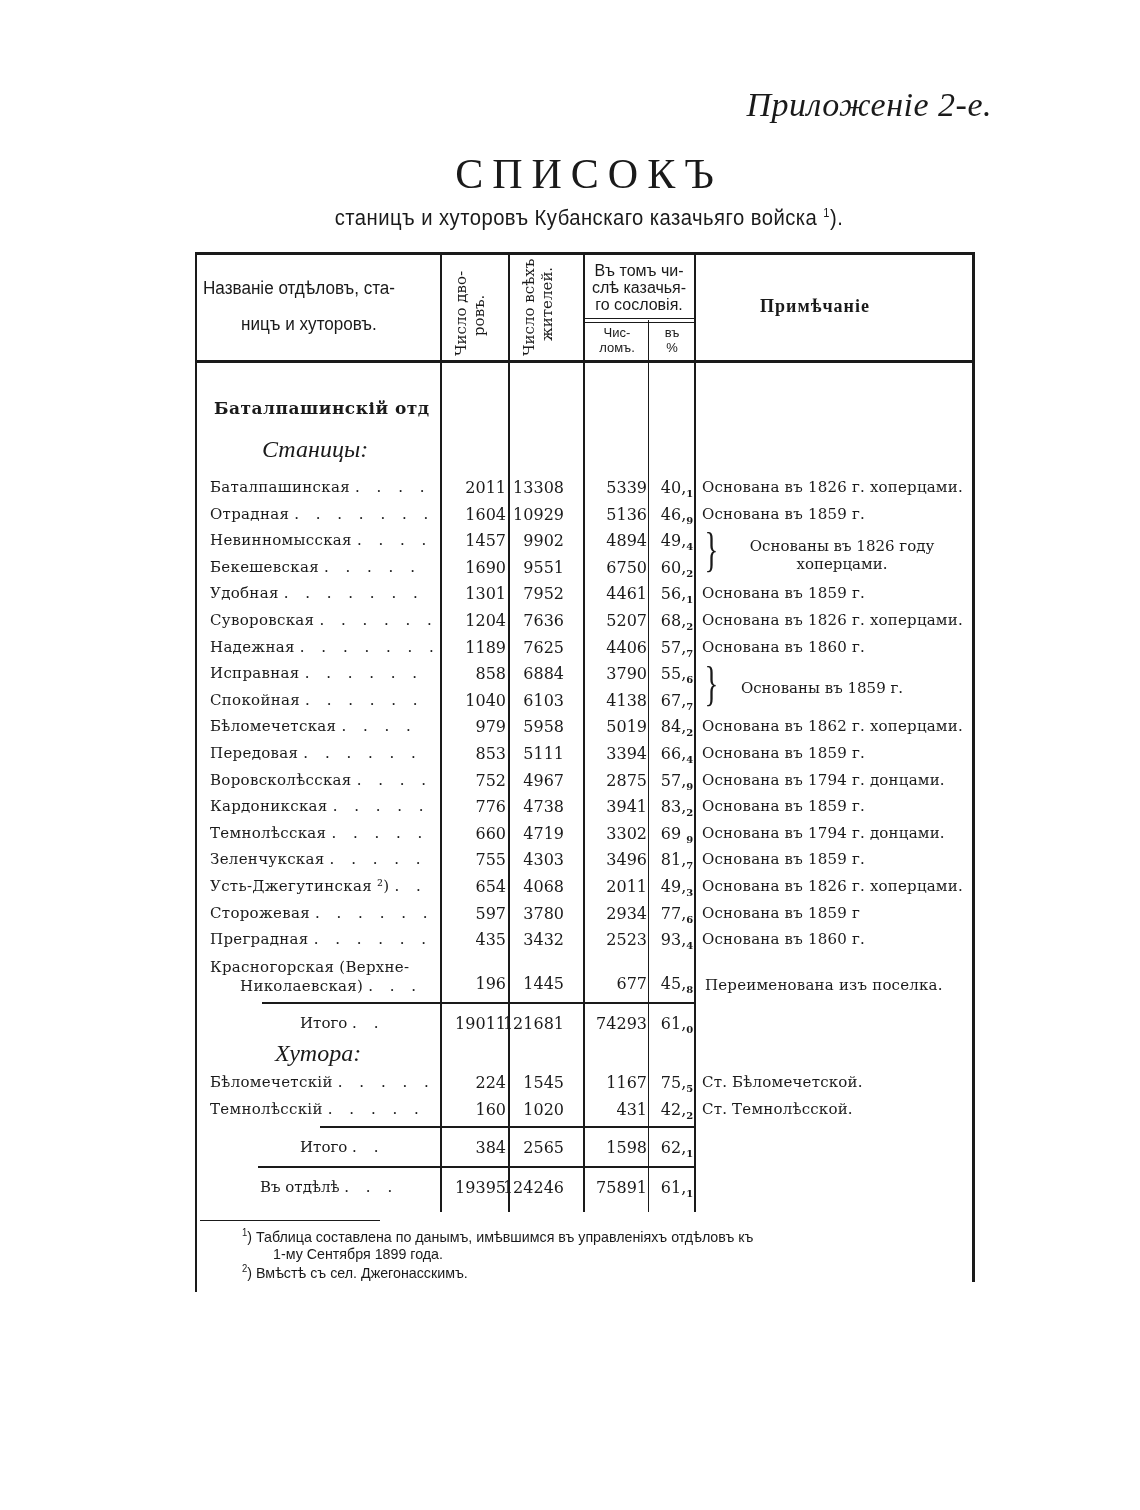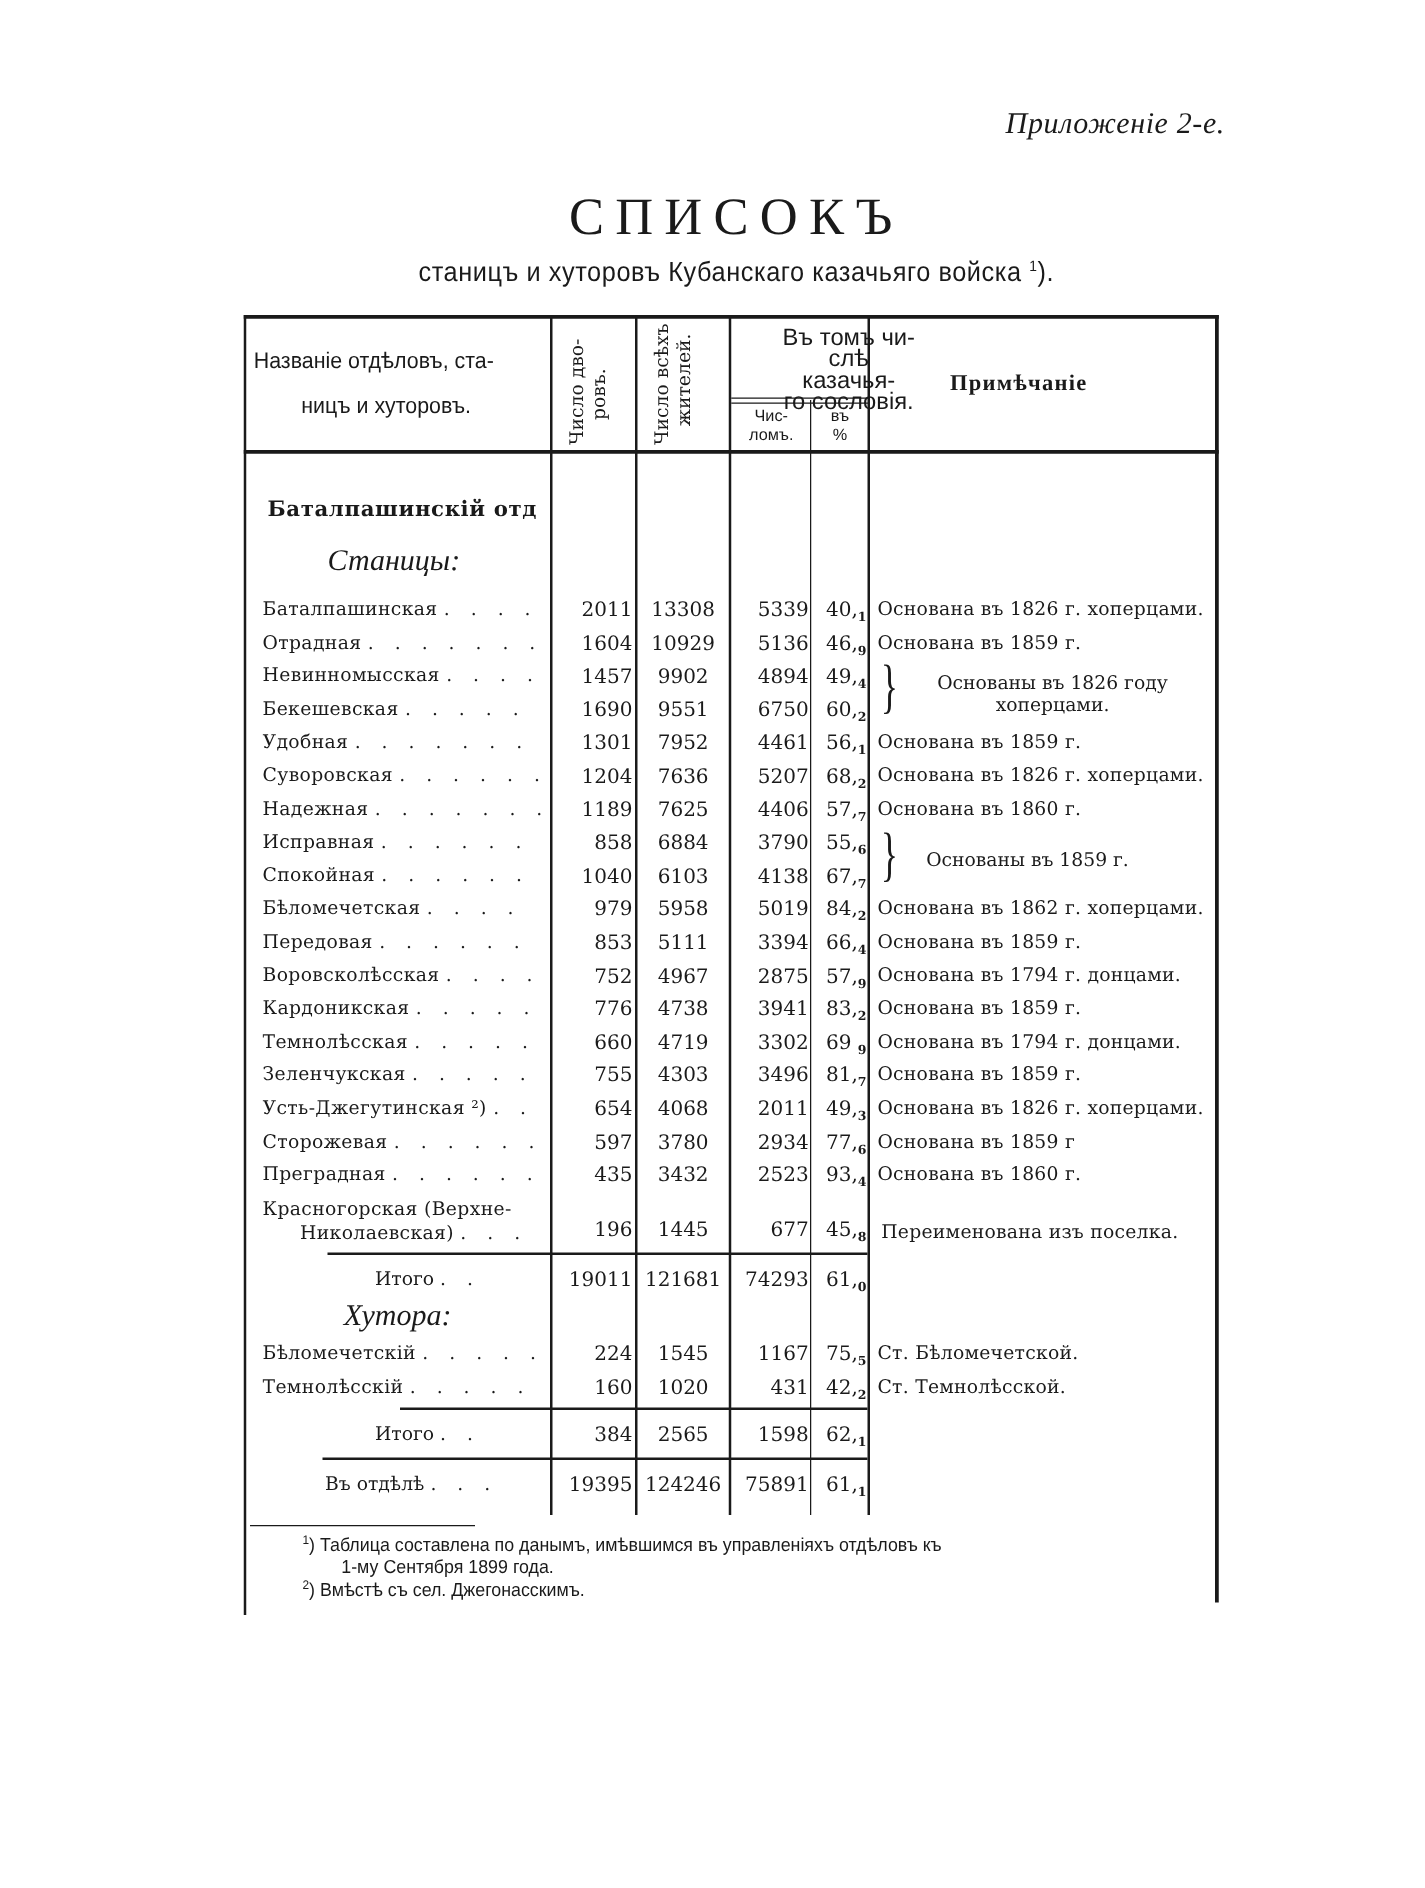--- a/index.html
+++ b/index.html
@@ -1,19 +1,19 @@
 <!DOCTYPE html>
 <html><head>
 <meta charset="utf-8">
 <style>
   html, body { margin: 0; padding: 0; background: #ffffff; }
   body { width: 1140px; height: 1510px; position: relative; color: #1a1a1a;
          font-family: "DejaVu Serif", serif; overflow: hidden; }
-  .appendix { position: absolute; right: 160px; top: 86px; font-family: "Liberation Serif", serif;
-              font-style: italic; font-size: 24px; letter-spacing: 0.5px; }
+  .appendix { position: absolute; right: 148px; top: 86px; font-family: "Liberation Serif", serif;
+              font-style: italic; font-size: 34px; letter-spacing: 0.5px; }
   .title { position: absolute; left: 0; width: 1178px; top: 150px; text-align: center;
            font-family: "Liberation Serif", serif; font-size: 42px; letter-spacing: 9px; font-weight: normal; }
   .subtitle { position: absolute; left: 0; width: 1178px; top: 205px; text-align: center;
               font-family: "Liberation Sans", sans-serif; font-size: 22px; letter-spacing: 0.5px; transform: scaleX(0.92); }
   .subtitle sup { font-size: 12px; }
   .hline { position: absolute; background: #1a1a1a; }
   .vline { position: absolute; background: #1a1a1a; }
 
   .hdr { position: absolute; font-family: "Liberation Sans", sans-serif; font-size: 18px; line-height: 26px; transform: scaleX(0.95); transform-origin: left top; }
   .hdr-rot { position: absolute; font-size: 15px; line-height: 18px; transform-origin: left top; transform: rotate(-90deg); white-space: nowrap; font-family: "DejaVu Serif", serif; }
@@ -21,21 +21,21 @@
   .hdr-note { position: absolute; font-family: Liberation Serif, serif; font-size: 18px; font-weight: bold; letter-spacing: 1px; }
 
   .dept { position: absolute; left: 214px; top: 398px; font-size: 17px; font-weight: bold; letter-spacing: 0.5px; font-family: "DejaVu Serif", serif; }
   .section { position: absolute; font-family: "Liberation Serif", serif; font-style: italic; font-size: 24px; }
 
   .row { position: absolute; left: 0; height: 26px; width: 1004px; text-decoration: underline; }
   .c-name { position: absolute; left: 210px; width: 228px; font-size: 15px; white-space: nowrap; overflow: hidden; letter-spacing: 0.3px; }
   .c-name .dots { letter-spacing: 6px; }
   .c-num { position: absolute; text-align: right; font-size: 16px; }
   .c1 { left: 444px; width: 62px; }
-  .c2 { left: 512px; width: 69px; text-align: center; }
+  .c2 { left: 495px; width: 69px; }
   .c3 { left: 586px; width: 61px; }
   .c4 { left: 652px; width: 42px; text-align: center; padding-left: 4px; }
   .c4 sub { font-size: 10px; font-weight: bold; }
   .c-note { position: absolute; left: 702px; width: 270px; font-size: 15px; white-space: nowrap; letter-spacing: 0.2px; }
   .brace-note { position: absolute; font-size: 15px; text-align: center; }
   .brace { position: absolute; font-size: 48px; font-family: "Liberation Serif", serif; line-height: 1; transform: scaleX(0.6); }
   .total-label { position: absolute; font-size: 15px; }
 
   .foot { position: absolute; font-family: "Liberation Sans", sans-serif; font-size: 15px; transform: scaleX(0.95); transform-origin: left top; white-space: nowrap; }
   .foot sup { font-size: 10px; }
@@ -72,21 +72,21 @@
     <div style="padding-left:40px; margin-top:10px;">ницъ и хуторовъ.</div>
   </div>
   <div class="hdr-rot" style="left:452px; top:356px;">
     <div>Число дво-</div>
     <div style="padding-left:20px;">ровъ.</div>
   </div>
   <div class="hdr-rot" style="left:520px; top:356px;">
     <div>Число всѣхъ</div>
     <div style="padding-left:15px;">жителей.</div>
   </div>
-  <div class="hdr-small" style="left:586px; top:262px; width:106px; font-size:19px; line-height:17px;padding-left:40px;">
+  <div class="hdr-small" style="left:586px; top:262px; width:106px; font-size:16px; line-height:17px;">
     <div>Въ томъ чи-</div>
     <div>слѣ казачья-</div>
     <div>го сословія.</div>
   </div>
   <div class="hdr-small" style="left:586px; top:325px; width:62px;">
     <div>Чис-</div>
     <div>ломъ.</div>
   </div>
   <div class="hdr-small" style="left:650px; top:325px; width:44px;">
     <div>въ</div>

